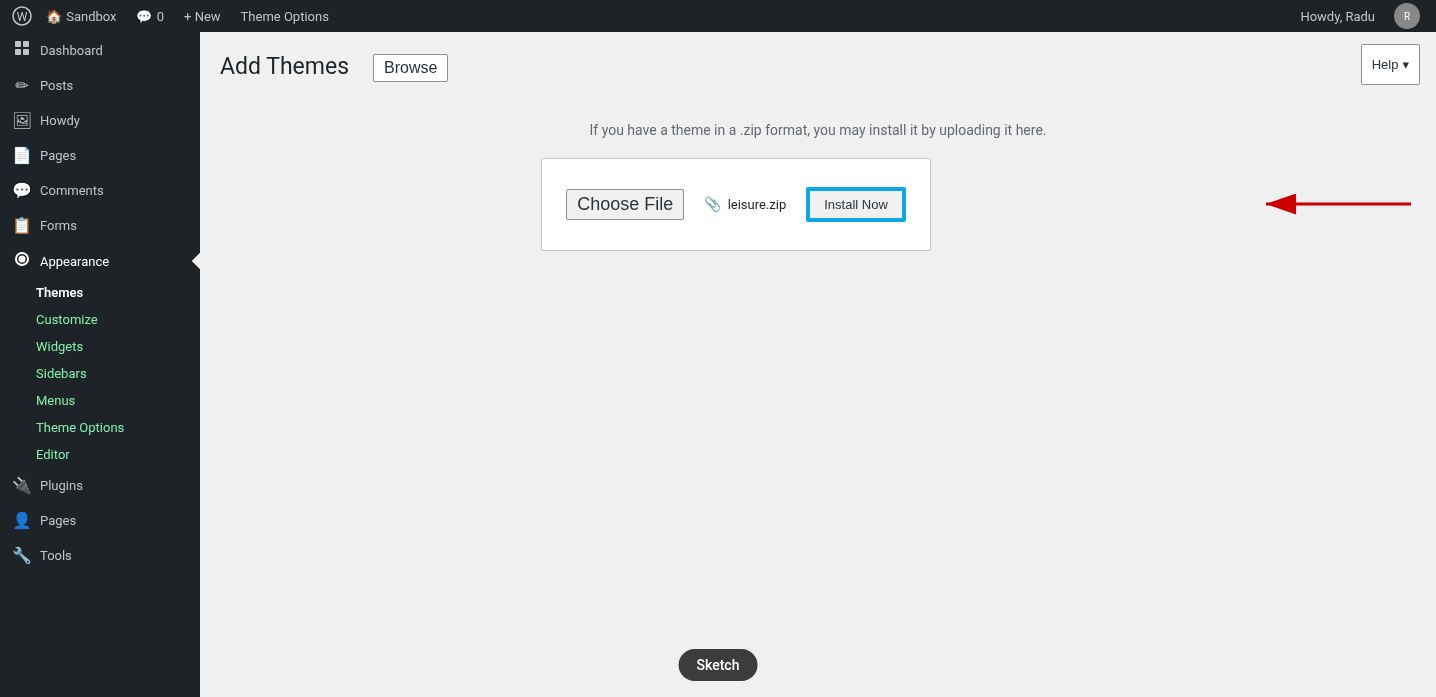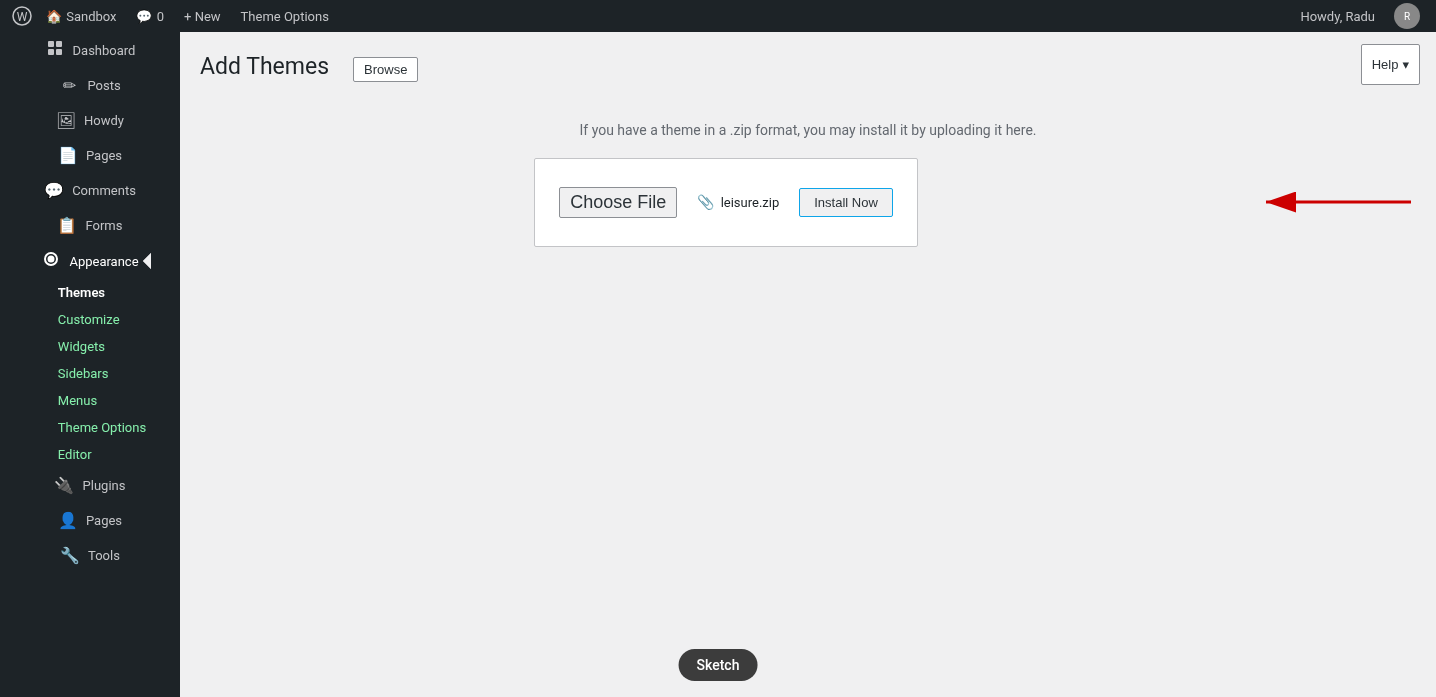--- a/index.html
+++ b/index.html
@@ -37,27 +37,26 @@
 
     
     #main-layout {
       display: flex;
       flex: 1;
       overflow: hidden;
     }
 
     
     #sidebar {
-      width: 180px;
+      width: 200px;
       background: #1d2327;
       flex-shrink: 0;
       overflow-y: auto;
       display: flex;
       flex-direction: column;
-      align-items: center;
     }
     .sidebar-item {
       display: flex; align-items: center; gap: 8px;
       padding: 8px 12px;
       color: #c3c4c7; cursor: pointer; font-size: 13px;
       text-decoration: none;
     }
     .sidebar-icon { font-size: 16px; width: 20px; text-align: center; }
 
     .sidebar-submenu { background: #1d2327; }
@@ -78,21 +77,21 @@
     }
 
     .page-header {
       display: flex; align-items: flex-end; gap: 24px; margin-bottom: 20px;
     }
     .page-title {
       font-size: 23px; font-weight: 400; color: #1d2327; line-height: 1.3;
     }
     .browse-btn {
       background: #fff; border: 1px solid #8c8f94; color: #2c3338;
-      padding: 4px 10px; font-size: 13px; cursor: pointer; border-radius: 2px;
+      padding: 4px 10px; font-size: 16px; cursor: pointer; border-radius: 2px;
     }
 
     .help-btn {
       position: absolute; top: 12px; right: 16px;
       background: #fff; border: 1px solid #8c8f94; color: #2c3338;
       padding: 12px 10px; font-size: 13px; cursor: pointer; border-radius: 2px;
       display: flex; align-items: center; gap: 4px;
     }
 
     .upload-description {
@@ -116,21 +115,21 @@
       padding: 4px 10px; font-size: 18px; cursor: pointer; border-radius: 2px;
       white-space: nowrap;
     }
 
     .file-name {
       display: flex; align-items: center; gap: 6px; color: #1d2327; font-size: 13px; flex: 1;
     }
     .file-icon { font-size: 14px; color: #646970; }
 
     .install-now-btn {
-      background: #f0f0f1; border: 1px solid #0ea5e9; color: #2c3338;
+      background: #f0f0f1; border: 4px solid #0ea5e9; color: #2c3338;
       padding: 6px 14px; font-size: 13px; cursor: pointer; border-radius: 2px;
       white-space: nowrap; margin-left: auto;
     }
 
     
     .sketch-tooltip {
       position: fixed;
       bottom: 16px;
       left: 50%;
       transform: translateX(-50%);

